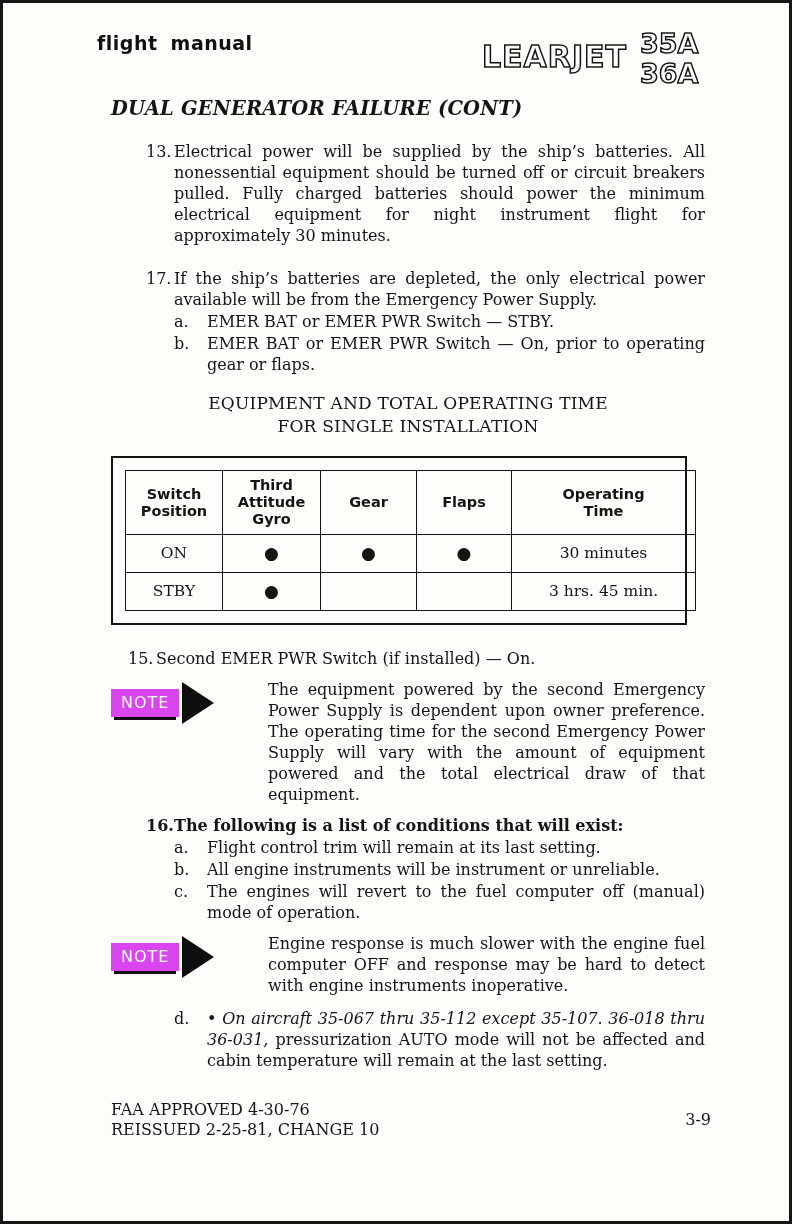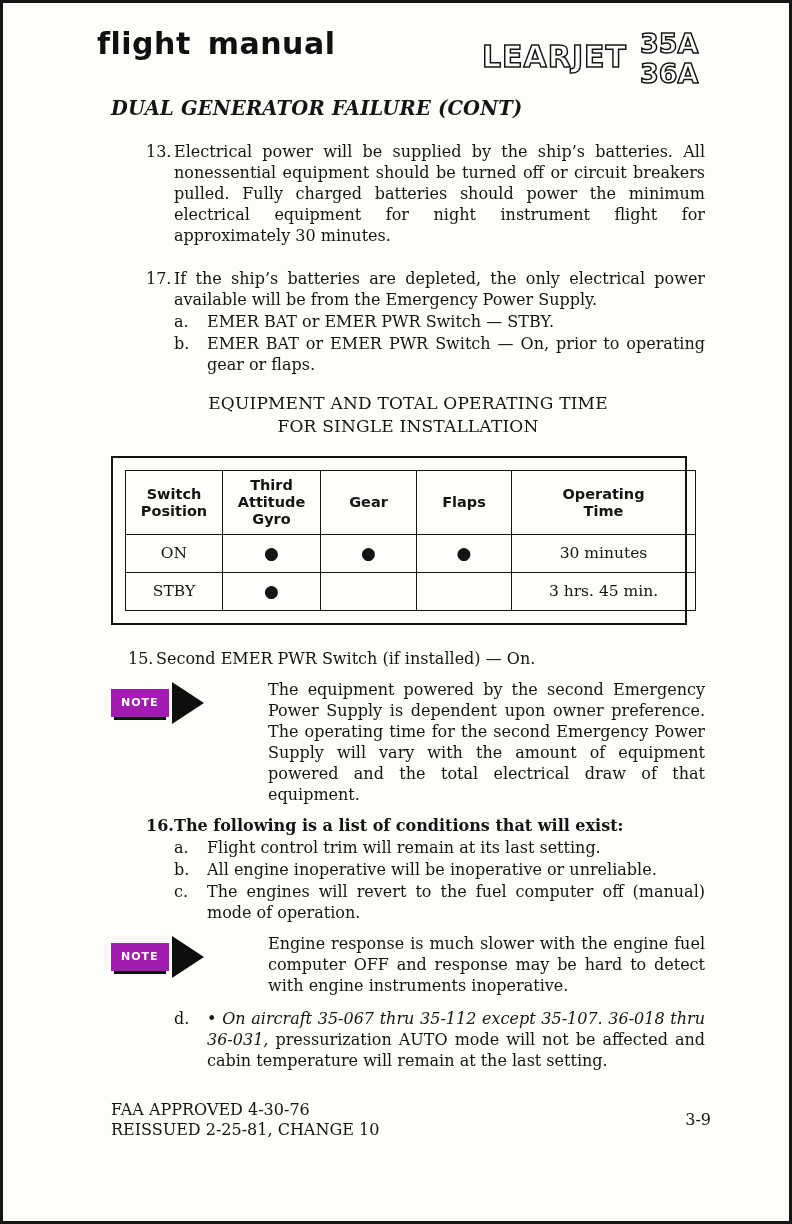--- a/index.html
+++ b/index.html
@@ -11,21 +11,21 @@
     background:#fdfdfa;
     border:3px solid #161616;
     color:#141414;
     padding:22px 84px 0 108px;
     font-size:16px; line-height:21px;
   }
   
   .masthead { display:flex; justify-content:space-between; align-items:flex-start; margin-left:-14px; height:64px; }
   .brand-left {
     font-family:"DejaVu Sans", sans-serif; font-weight:900;
-    font-size:30px; letter-spacing:0.5px; word-spacing:6px;
+    font-size:19px; letter-spacing:0.5px; word-spacing:6px;
     color:#101010; padding-top:8px; transform:scaleY(1.02);
   }
   .lj-word  { font-family:"DejaVu Sans", sans-serif; font-weight:bold; font-size:30px; fill:#ffffff; stroke:#141414; stroke-width:1.5; letter-spacing:1px; }
   .lj-model { font-family:"DejaVu Sans", sans-serif; font-weight:bold; font-size:27px; fill:#ffffff; stroke:#141414; stroke-width:1.5; }
   
   .section-title { margin-top:9px; font-weight:bold; font-size:19.5px; letter-spacing:0.2px;font-style:italic; }
   .subhead { margin-top:24px; font-weight:bold; font-size:17px; }
   
   .num-item { display:flex; margin-left:35px; }
   .num { width:28px; flex:0 0 auto; }
@@ -46,22 +46,22 @@
   .tbl col.c4 { width:95px; } .tbl col.c5 { width:184px; }
   .tbl th, .tbl td { border:1.5px solid #141414; text-align:center; vertical-align:middle; }
   .tbl th { height:64px; font-family:"DejaVu Sans", sans-serif; font-weight:bold; font-size:14.5px; line-height:17px; padding:4px 14px; }
   .tbl th.wide { padding:4px 44px; }
   .tbl td { height:38px; font-size:15.5px; }
   .tbl td.dot { font-size:17px; }
   
   .note-row { display:flex; margin-top:10px; }
   .note-flag { width:157px; flex:0 0 auto; display:flex; align-items:center; padding-top:3px; align-self:flex-start; }
   .note-box {
-    background:#a21caf; color:#ffffff;
-    font-family:"DejaVu Sans", sans-serif; font-weight:bold; font-size:11px;
+    background:#d946ef; color:#ffffff;
+    font-family:"DejaVu Sans", sans-serif; font-weight:normal; font-size:16px;
     letter-spacing:1px; padding:3px 10px 4px;
     box-shadow:0 6px 0 -3px #0e0e0e;
   }
   .note-arrow {
     width:0; height:0; margin-left:3px;
     border-top:21px solid transparent;
     border-bottom:21px solid transparent;
     border-left:32px solid #0e0e0e;
   }
   .note-text { flex:1; text-align:justify; }
@@ -162,21 +162,21 @@
   <div class="num-item i16">
     <span class="num">16.</span>
     <div class="itxt">The following is a list of conditions that will exist:</div>
   </div>
   <div class="sub-item">
     <span class="sub-num">a.</span>
     <div class="itxt">Flight control trim will remain at its last setting.</div>
   </div>
   <div class="sub-item">
     <span class="sub-num">b.</span>
-    <div class="itxt">All engine inoperative will be inoperative or unreliable.</div>
+    <div class="itxt">All engine instruments will be instrument or unreliable.</div>
   </div>
   <div class="sub-item">
     <span class="sub-num">c.</span>
     <div class="itxt">The engines will revert to the fuel computer off (manual) mode of operation.</div>
   </div>
 
   <div class="note-row">
     <div class="note-flag">
       <span class="note-box">NOTE</span>
       <span class="note-arrow"></span>

